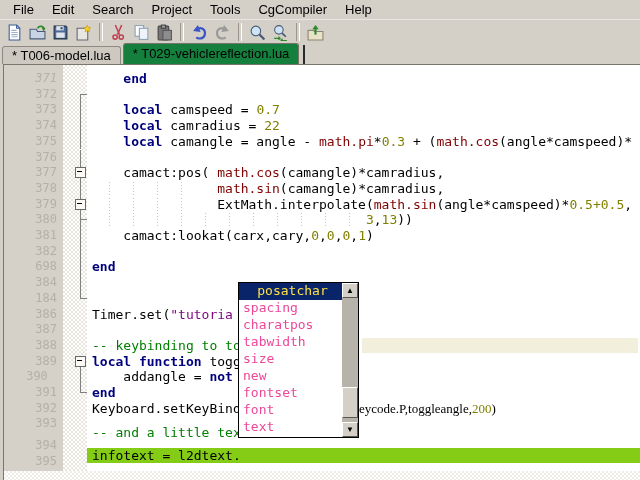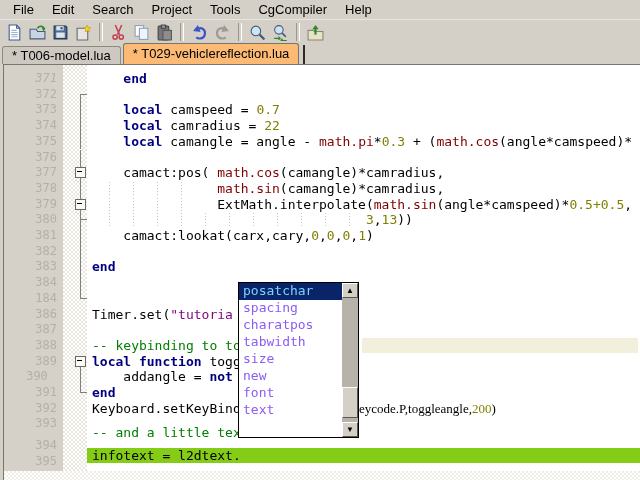--- a/index.html
+++ b/index.html
@@ -18,21 +18,21 @@
   .tb-btn{width:23px;height:22px;display:flex;align-items:center;justify-content:center;}
   .tb-btn svg{width:17px;height:17px;}
   .tb-sep{width:2px;height:18px;margin:0 4px;border-left:1px solid #9a968e;border-right:1px solid #ffffff;}
 
   
   #tabbar{position:absolute;left:0;top:43px;right:0;height:21px;background:#d4d0c8;
           display:flex;align-items:flex-end;padding-left:2px;}
   .tab{font-size:13px;color:#000;white-space:nowrap;padding:0 9px;
        border:1px solid #8e8a82;border-bottom:none;border-radius:3px 3px 0 0;
        background:#cdc9c1;height:17px;line-height:17px;margin-right:2px;}
-  .tab.active{background:#fdba74;height:20px;line-height:19px;position:relative;z-index:3;
+  .tab.active{background:#15803d;height:20px;line-height:19px;position:relative;z-index:3;
               border-color:#77746c;}
   #tab-caret{width:2px;height:19px;background:#2a2a2a;margin-left:2px;margin-bottom:0px;}
 
   
   #editor{position:absolute;left:3px;top:64px;right:0;bottom:0;background:#fff;
           border-top:1px solid #7a766e;border-left:1px solid #7a766e;overflow:hidden;}
   #gutter{position:absolute;left:0;top:0;bottom:0;width:59px;background:#d5d1c8;}
   .gut-num{position:absolute;right:6px;width:40px;height:15.7px;line-height:15.7px;
            text-align:right;font:12px "DejaVu Sans Mono",monospace;color:#b4b0a4;}
   #foldcol{position:absolute;left:59px;top:0;bottom:0;width:24px;background-color:#fff;
@@ -65,22 +65,22 @@
 
   #hscroll{position:absolute;left:0;right:0;bottom:0;height:9px;background-color:#fff;
            background-image:conic-gradient(#efede7 25%,transparent 25% 50%,#efede7 50% 75%,transparent 75%);
            background-size:4px 4px;}
 
   
   #popup{position:absolute;left:238px;top:282px;width:121px;height:156px;background:#fff;
          border:1px solid #000;box-sizing:border-box;z-index:10;}
   #popup-list{position:absolute;left:0;top:0;right:16px;bottom:0;overflow:hidden;}
   .ac-item{height:17px;line-height:17px;padding-left:4px;white-space:pre;
-           font:13px "DejaVu Sans Mono",monospace;color:#8b5cf6;}
-  .ac-item.sel{background:#0a246a;color:#7dd3fc;}
+           font:13px "DejaVu Sans Mono",monospace;color:#ec4899;}
+  .ac-item.sel{background:#0a246a;color:#fde047;text-align:center;}
   #popup-sb{position:absolute;right:0;top:0;bottom:0;width:16px;background:#b7b3ab;}
   .sb-btn{position:absolute;left:0;width:16px;height:15px;background:#d4d0c8;
           border:1px solid;border-color:#fff #5a5650 #5a5650 #fff;box-sizing:border-box;
           font-size:8px;line-height:13px;text-align:center;color:#000;}
   #sb-up{top:0;}
   #sb-down{bottom:0;}
   #sb-thumb{position:absolute;left:0;top:104px;width:16px;height:31px;background:#d4d0c8;
             border:1px solid;border-color:#fff #5a5650 #5a5650 #fff;box-sizing:border-box;}
 </style>
 </head>
@@ -219,21 +219,21 @@
       <div class="gut-num" style="top: 37.4px;">373</div>
       <div class="gut-num" style="top: 53.1px;">374</div>
       <div class="gut-num" style="top: 68.8px;">375</div>
       <div class="gut-num" style="top: 84.5px;">376</div>
       <div class="gut-num" style="top: 100.2px;">377</div>
       <div class="gut-num" style="top: 115.9px;">378</div>
       <div class="gut-num" style="top: 131.6px;">379</div>
       <div class="gut-num" style="top: 147.3px;">380</div>
       <div class="gut-num" style="top: 163px;">381</div>
       <div class="gut-num" style="top: 178.7px;">382</div>
-      <div class="gut-num" style="top: 194.4px;">383</div>
+      <div class="gut-num" style="top: 194.4px;">698</div>
       <div class="gut-num" style="top: 210.1px;">384</div>
       <div class="gut-num" style="top: 225.8px;">184</div>
       <div class="gut-num" style="top: 241.5px;">386</div>
       <div class="gut-num" style="top: 257.2px;">387</div>
       <div class="gut-num" style="top: 272.9px;">388</div>
       <div class="gut-num" style="top: 288.6px;">389</div>
       <div class="gut-num" style="top: 304.3px; text-align: center;">390</div>
       <div class="gut-num" style="top: 320px;">391</div>
       <div class="gut-num" style="top: 335.7px;">392</div>
       <div class="gut-num" style="top: 351.4px;">393</div>
@@ -408,20 +408,21 @@
 </div>
 
 <div id="popup">
   <div id="popup-list">
       <div class="ac-item sel">posatchar</div>
       <div class="ac-item">spacing</div>
       <div class="ac-item">charatpos</div>
       <div class="ac-item">tabwidth</div>
       <div class="ac-item">size</div>
       <div class="ac-item">new</div>
+      <div class="ac-item">fontset</div>
       <div class="ac-item">font</div>
       <div class="ac-item">text</div>
     </div>
   <div id="popup-sb">
     <div class="sb-btn" id="sb-up">▲</div>
     <div id="sb-thumb"></div>
     <div class="sb-btn" id="sb-down">▼</div>
   </div>
 </div>
 

